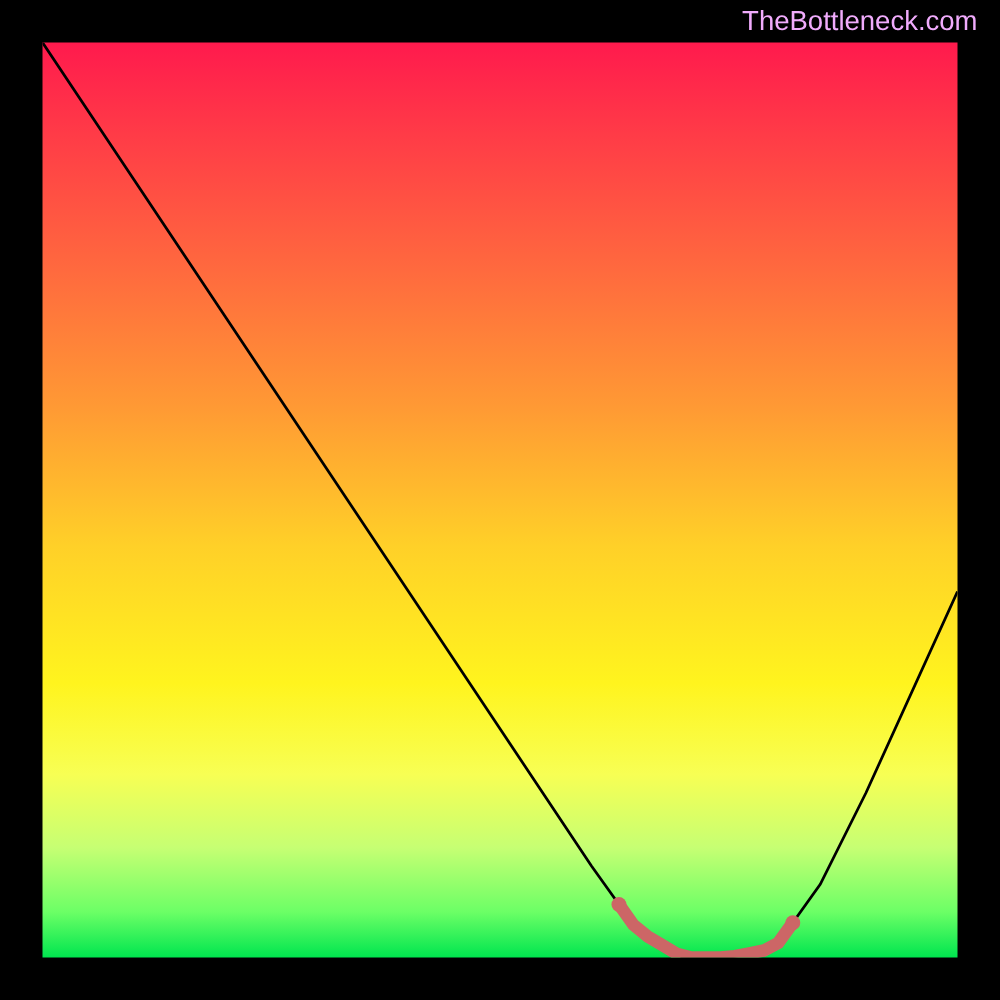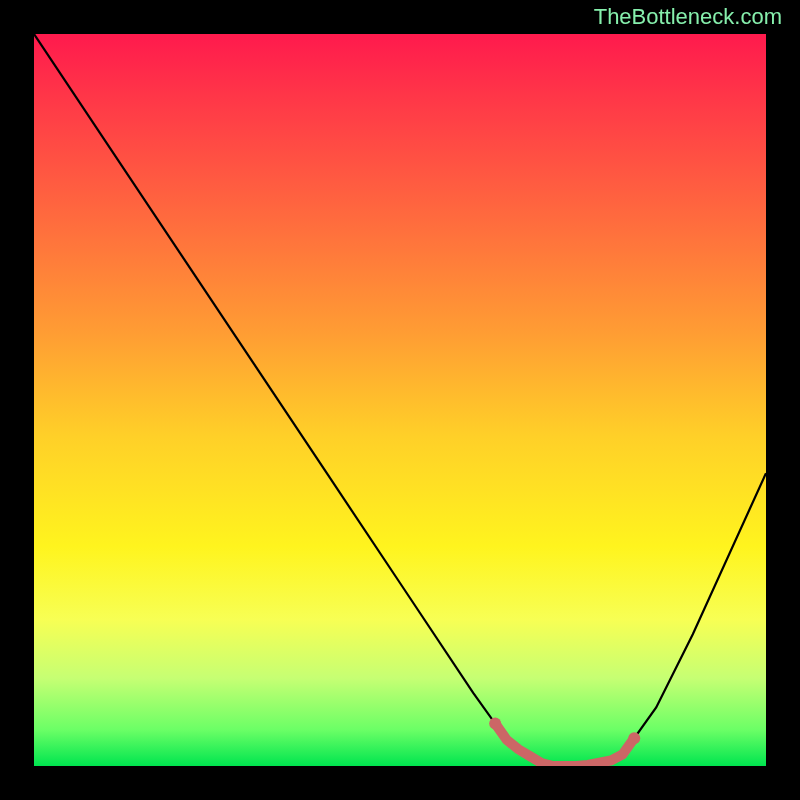--- a/index.html
+++ b/index.html
@@ -8,21 +8,21 @@
     width: 800px;
     height: 800px;
     background: #000;
     position: relative;
     font-family: Arial, Helvetica, sans-serif;
   }
   .watermark {
     position: absolute;
     top: 4px;
     right: 18px;
-    color: #86efac;
+    color: #f0abfc;
     font-size: 22px;
     font-weight: 500;
     z-index: 3;
   }
   .plot-area {
     position: absolute;
     left: 34px;
     top: 34px;
     width: 732px;
     height: 732px;

